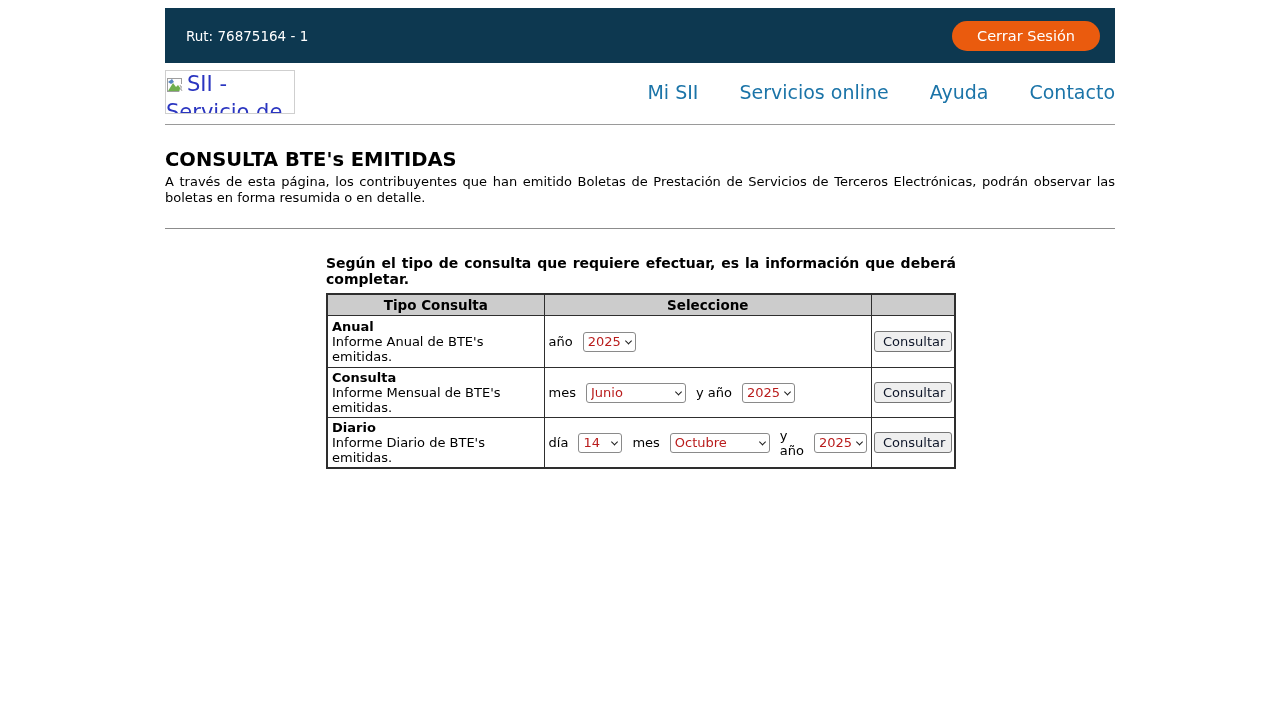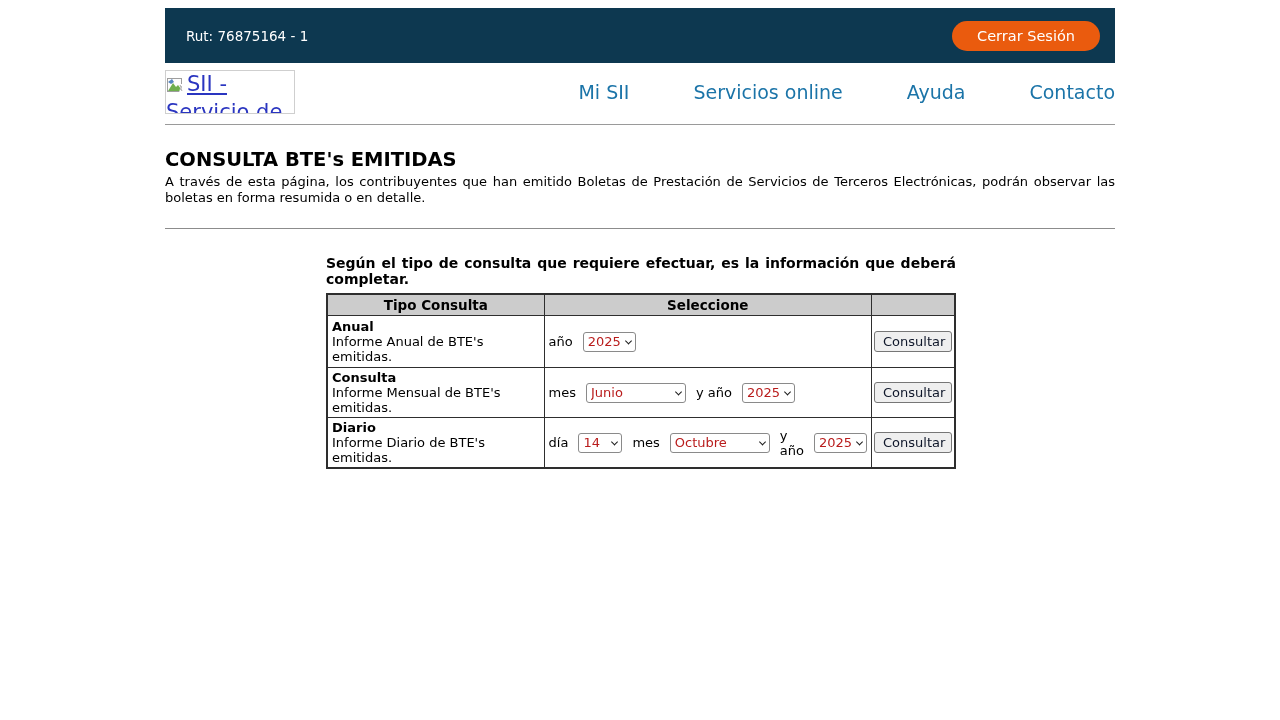--- a/index.html
+++ b/index.html
@@ -27,25 +27,25 @@
   
   .header {
     display: flex; justify-content: space-between; align-items: center;
     padding: 7px 0 10px 0;
     border-bottom: 1px solid #9a9a9a;
   }
   .logo-box {
     width: 130px; height: 44px; overflow: hidden;
     border: 1px solid #cfcfcf;
     font-size: 21px; line-height: 26px;
-    color: #2a35c0; text-decoration: underline; cursor: pointer;
+    color: #2a35c0; cursor: pointer;
     display: block;
   }
   .logo-box .broken-img { display: inline-block; vertical-align: -2px; margin: 0 1px 0 1px; }
-  .nav { display: flex; gap: 64px; align-items: center; }
+  .nav { display: flex; gap: 41px; align-items: center; }
   .nav a {
     color: #1b74a8; text-decoration: none; font-size: 19px; cursor: pointer;
   }
 
   
   .page-title { font-size: 19.5px; font-weight: bold; margin: 23px 0 3px 0; }
   .description {
     font-size: 13px; line-height: 15.5px; text-align: justify; margin: 0;
   }
   hr.section-divider {

